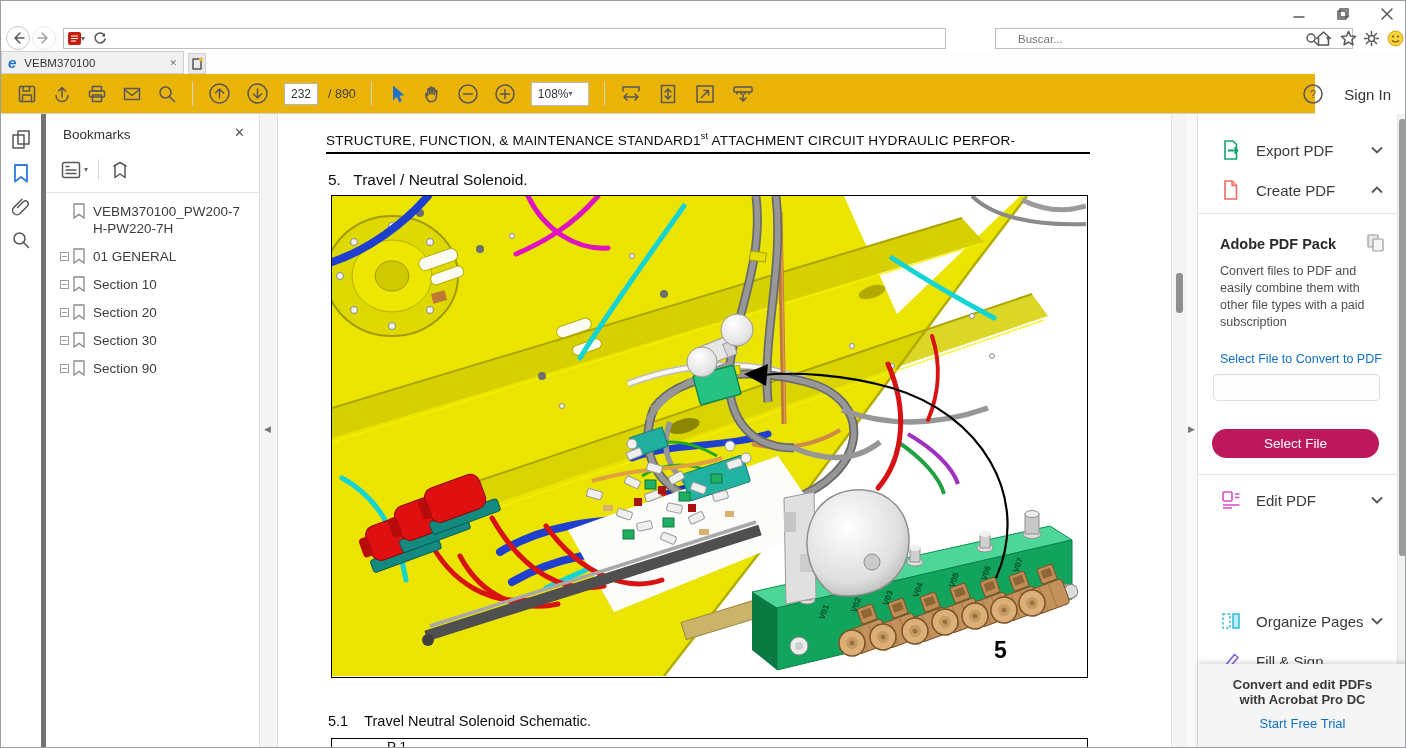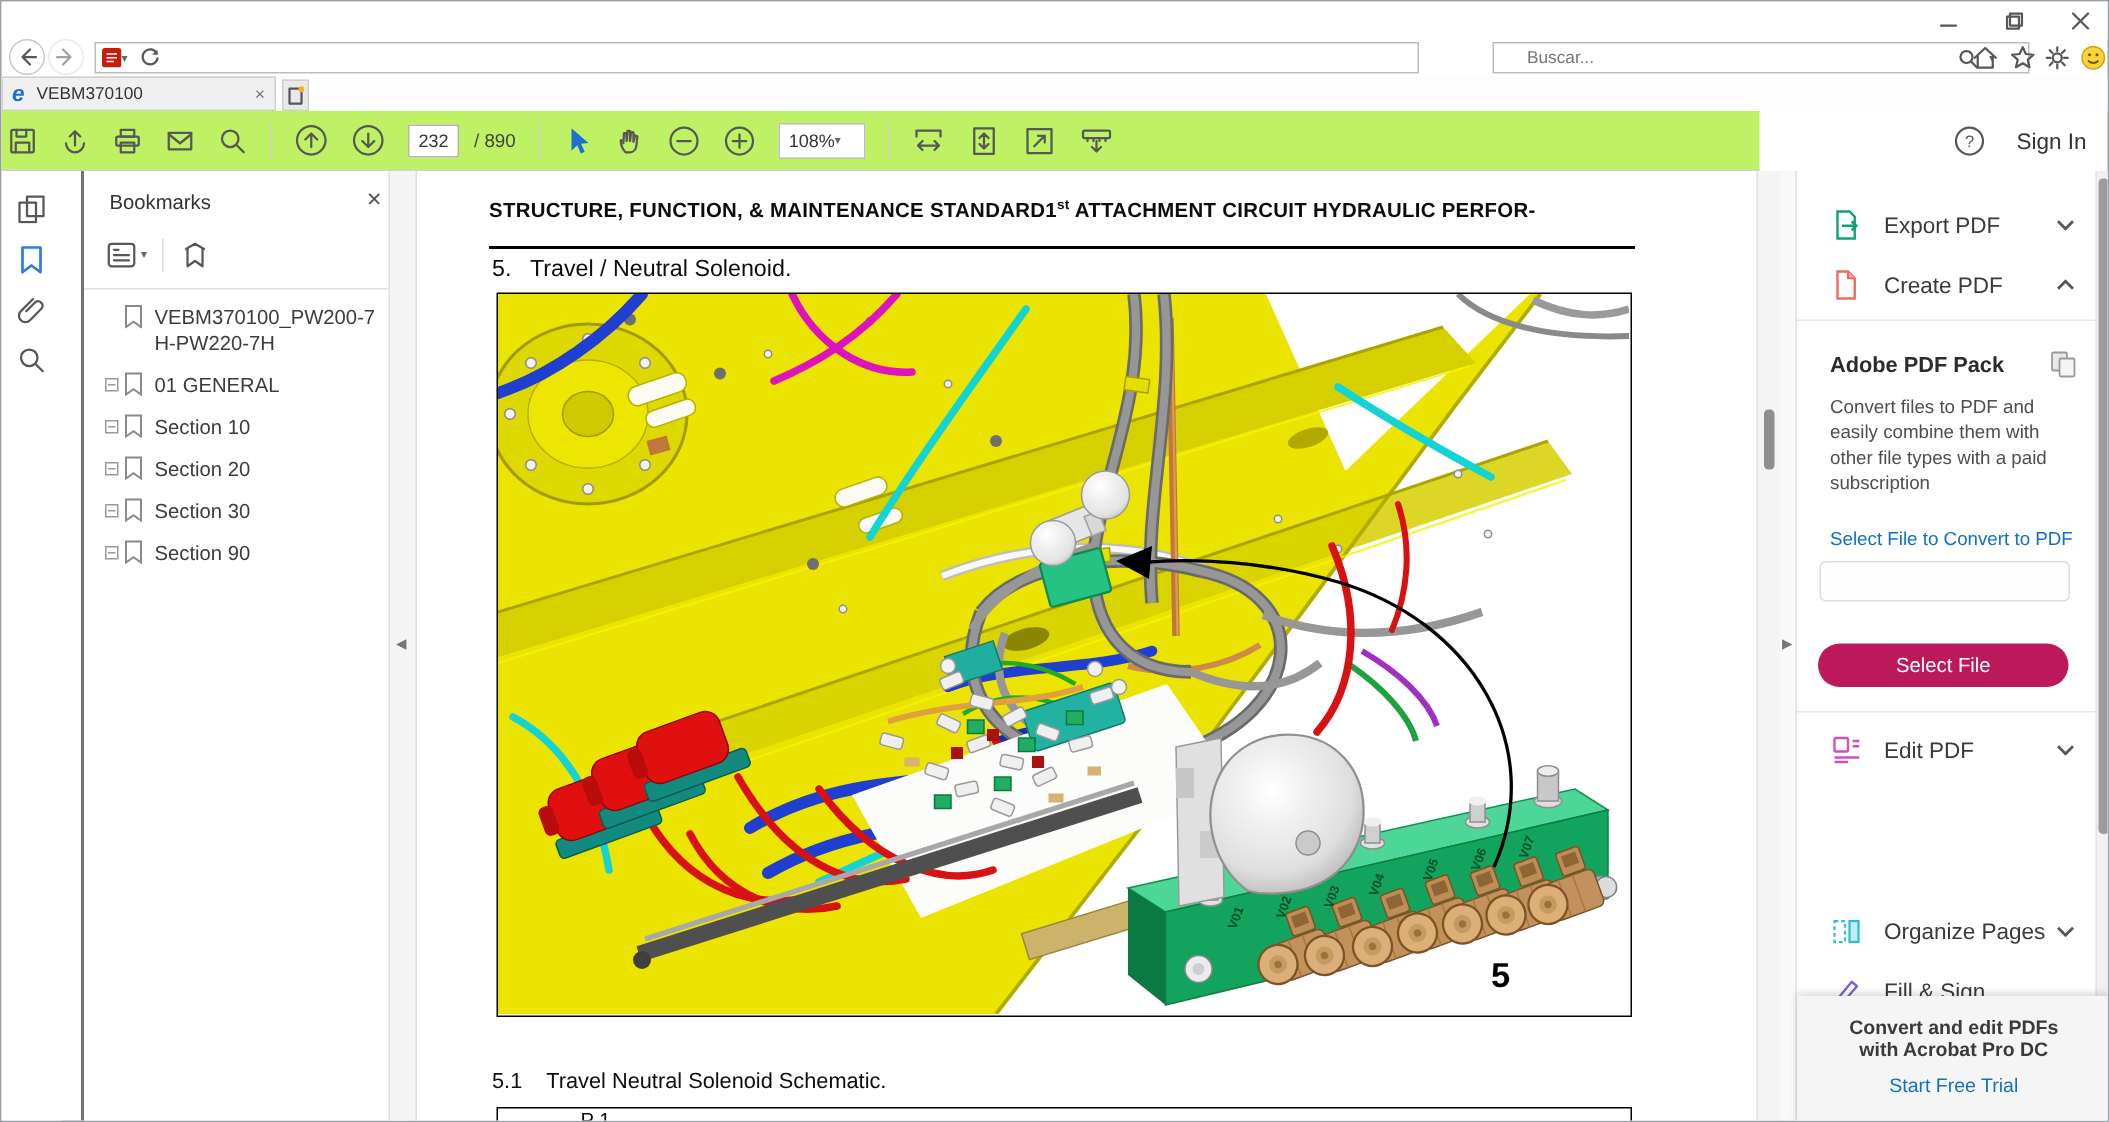--- a/index.html
+++ b/index.html
@@ -98,21 +98,21 @@
     <span style="font-size:11.5px;color:#333;margin-left:8px;flex:1">VEBM370100</span>
     <span style="font-size:9px;color:#777">✕</span>
   </div>
   <div class="a" style="left:187px;top:52px;width:18px;height:21px;background:#e9e9e9;border:1px solid #d0d0d0;display:flex;align-items:center;justify-content:center">
     <svg width="11" height="13">
         <rect class="ic" x="1" y="2" width="8" height="10" fill="#fff"></rect>
         <circle cx="9" cy="2.5" r="2" fill="#f0b428" stroke="none"></circle>
       </svg>
   </div>
 
-  <div class="a row" style="left:0;top:73px;width:1172px;height:40px;background:#bef264;border-bottom:1px solid #d0d0d0;padding-left:4px;gap:15px">
+  <div class="a row" style="left:0;top:73px;width:1314px;height:40px;background:#eab308;border-bottom:1px solid #d0d0d0;padding-left:16px;gap:15px">
     <svg width="20" height="20">
         <rect class="ic" x="2.5" y="2.5" width="15" height="15" rx="1"></rect>
         <path class="ic" d="M6,2.5 V7 H12.5 V2.5 M5.5,17.5 V11 H14.5 V17.5"></path>
       </svg>
     <svg width="20" height="20">
         <path class="ic" d="M10,13 V3.5 M6.5,7 L10,3.5 L13.5,7"></path>
         <path class="ic" d="M4,11.5 a6,6 0 0 0 12,0"></path>
       </svg>
     <svg width="20" height="20">
         <rect class="ic" x="5.5" y="2.5" width="9" height="4.5"></rect>
@@ -193,21 +193,21 @@
       </svg>
     <svg class="a" width="20" height="20" style="left:10px;top:83px">
         <path class="ic" d="M6.5,10.5 L12.5,4.5 a3,3 0 0 1 4.2,4.2 L9,16.5 a4.3,4.3 0 0 1 -6.1,-6.1 L11,2.3"></path>
       </svg>
     <svg class="a" width="20" height="20" style="left:10px;top:116px">
         <circle class="ic" cx="8.5" cy="8.5" r="5.5"></circle>
         <line class="ic" x1="12.5" y1="12.5" x2="17.5" y2="17.5"></line>
       </svg>
   </div>
 
-  <div class="a" style="left:53px;top:113px;width:218px;height:635px;background:#fff;border-left:2px solid #737373">
+  <div class="a" style="left:40px;top:113px;width:218px;height:635px;background:#fff;border-left:5px solid #737373">
     <span style="position:absolute;left:17px;top:13px;font-size:13.5px;color:#333">Bookmarks</span>
     <span style="position:absolute;left:188px;top:11px;font-size:13px;color:#555;cursor:pointer">✕</span>
     <div class="a row" style="left:15px;top:47px;gap:3px">
       <svg width="20" height="18">
           <rect class="ic" x="1.5" y="1.5" width="17" height="15" rx="2"></rect>
           <path class="ic" d="M5,5.5 H8 M5,9 H15 M5,12.5 H15"></path>
         </svg>
       <span class="caret">▾</span>
     </div>
     <div class="a" style="left:52px;top:45px;width:1px;height:22px;background:#dcdcdc"></div>
@@ -261,21 +261,21 @@
       </div>
     </div>
   </div>
 
   <div class="a" style="left:258px;top:113px;width:19px;height:635px;background:#f4f4f4;border-left:1px solid #e0e0e0;border-right:1px solid #e0e0e0">
     <span style="position:absolute;left:4px;top:310px;font-size:9px;color:#777">◀</span>
   </div>
 
   <div class="a" style="left:277px;top:113px;width:893px;height:635px;background:#fff;overflow:hidden">
 
-    <div class="a doc-txt" style="left:48px;top:17px;width:764px;font-weight:bold;font-size:13.6px;letter-spacing:.2px;white-space:nowrap;border-bottom:2px solid #000;padding-bottom:16px">
+    <div class="a doc-txt" style="left:48px;top:17px;width:764px;font-weight:normal;font-size:13.6px;letter-spacing:.2px;white-space:nowrap;border-bottom:2px solid #000;padding-bottom:4px">
       <span>STRUCTURE, FUNCTION, &amp; MAINTENANCE STANDARD1</span><sup style="font-size:9px">st</sup><span> ATTACHMENT CIRCUIT HYDRAULIC PERFOR-</span>
     </div>
 
     <div class="a doc-txt" style="left:50px;top:57px;font-size:15.5px">
       <span>5.</span>
       <span style="margin-left:8px">Travel / Neutral Solenoid.</span>
     </div>
 
     <div class="a" style="left:53px;top:81px;width:757px;height:483px;border:1.5px solid #000;background:#fff">
       <svg width="754" height="480" viewBox="0 0 754 480">

